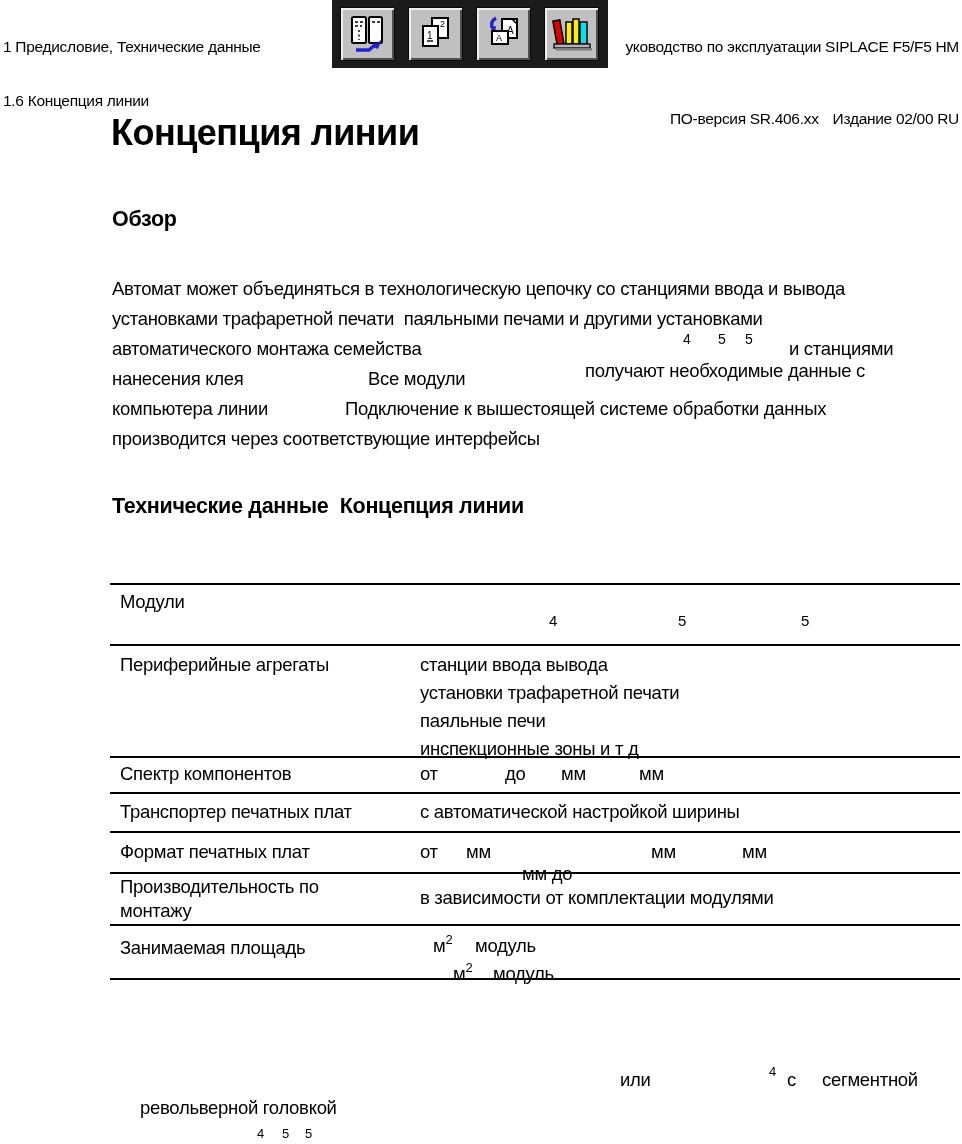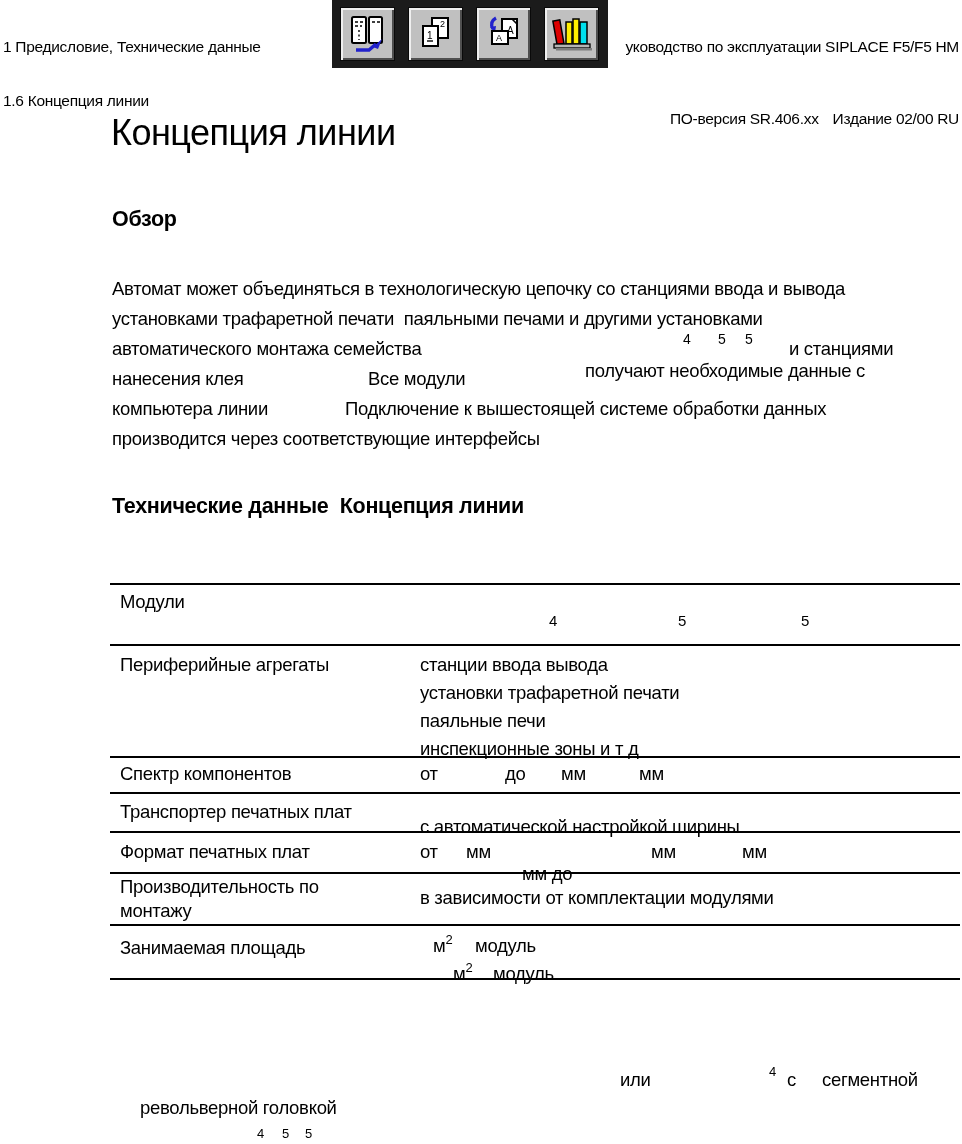--- a/index.html
+++ b/index.html
@@ -4,21 +4,21 @@
 <style>
   html,body{margin:0;padding:0;}
   body{
     width:962px;height:1144px;position:relative;overflow:hidden;
     background:#ffffff;color:#000;
     font-family:"Liberation Sans",sans-serif;
   }
   .abs{position:absolute;white-space:pre;}
   .t15{font-size:15.5px;line-height:18px;letter-spacing:-0.3px;}
   .body18{font-size:18.5px;letter-spacing:-0.3px;}
-  .title{font-size:36px;font-weight:normal;letter-spacing:-0.5px;}
+  .title{font-size:36px;font-weight:bold;letter-spacing:-0.5px;}
   .h2{font-size:21.5px;font-weight:bold;letter-spacing:-0.3px;}
   .small14{font-size:14px;}
   .small13{font-size:13px;}
   .hdr-right{text-align:right;}
   
   .iconbar{
     position:absolute;left:332px;top:0;width:276px;height:68px;
     background:#1b1b1b;display:flex;align-items:center;gap:13px;
     padding-left:8px;box-sizing:border-box;
   }
@@ -147,21 +147,21 @@
   <div class="trow" style="height:36px;">
     <span class="tl" style="top:5px;">Спектр компонентов</span>
     <span class="tv" style="left:310px;top:5px;">от</span>
     <span class="tv" style="left:395px;top:5px;">до</span>
     <span class="tv" style="left:451px;top:5px;">мм</span>
     <span class="tv" style="left:529px;top:5px;">мм</span>
   </div>
 
   <div class="trow" style="height:39px;">
     <span class="tl" style="top:7px;">Транспортер печатных плат</span>
-    <span class="tv" style="left:310px;top:22px;">с автоматической настройкой ширины</span>
+    <span class="tv" style="left:310px;top:7px;">с автоматической настройкой ширины</span>
   </div>
 
   <div class="trow" style="height:41px;">
     <span class="tl" style="top:8px;">Формат печатных плат</span>
     <span class="tv" style="left:310px;top:8px;">от</span>
     <span class="tv" style="left:356px;top:8px;">мм</span>
     <span class="tv" style="left:412px;top:8px;margin-top:22px;">мм до</span>
     <span class="tv" style="left:541px;top:8px;">мм</span>
     <span class="tv" style="left:632px;top:8px;">мм</span>
   </div>

